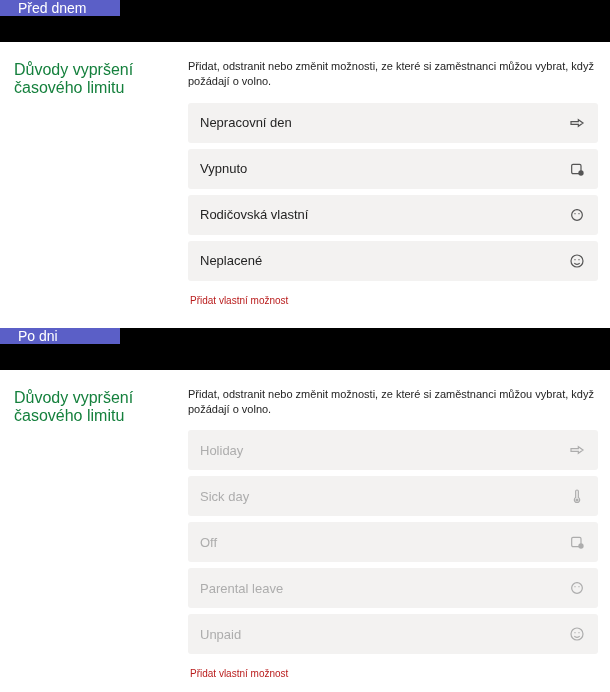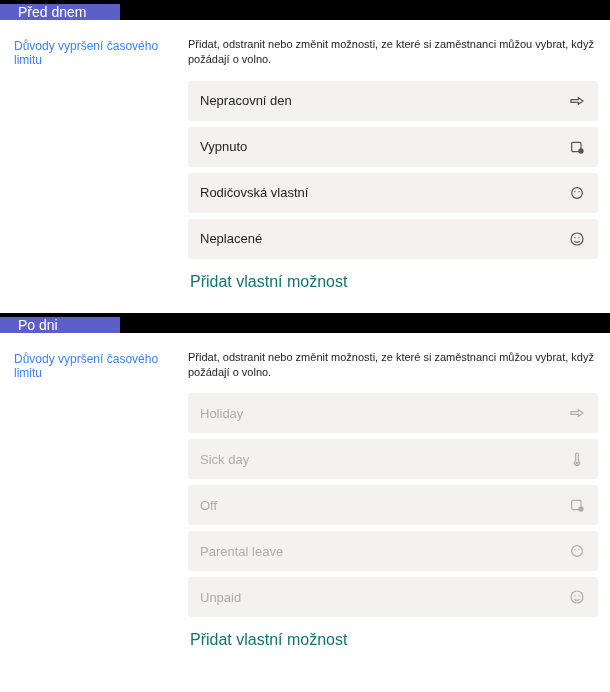--- a/index.html
+++ b/index.html
@@ -5,43 +5,43 @@
     * { margin: 0; padding: 0; box-sizing: border-box; }
     body {
       font-family: "Segoe UI", -apple-system, sans-serif;
       font-size: 13px;
       color: #242424;
       background: #fff;
       width: 610px;
     }
     .section-bar {
       background: #000;
-      height: 20px;
-      display: flex;
-      align-items: flex-end;
+      height: 42px;
+      display: flex;
+      align-items: flex-start;
     }
     .section-tab {
       background: #5b5fc7;
       color: #fff;
       padding: 0 18px;
       display: flex;
       align-items: center;
       font-size: 14px;
       min-width: 120px;
     }
     .panel {
       display: flex;
       padding: 17px 12px 22px 14px;
       gap: 12px;
     }
     .sidelabel {
       width: 162px;
       flex-shrink: 0;
-      font-size: 12px;
-      color: #3b82f6;
+      font-size: 16px;
+      color: #15803d;
       padding-top: 2px;
     }
     .main {
       flex: 1;
     }
     .desc {
       font-size: 11px;
       color: #242424;
       line-height: 1.35;
       margin-bottom: 14px;
@@ -67,22 +67,22 @@
     .opt-icon {
       width: 18px;
       height: 18px;
       color: #555;
       display: flex;
       align-items: center;
       justify-content: center;
     }
     .opt-icon svg { width: 16px; height: 16px; }
     .add-custom {
-      font-size: 16px;
-      color: #0f766e;
+      font-size: 10px;
+      color: #b91c1c;
       padding: 14px 2px 0 2px;
     }
   </style>
 </head>
 <body>
 
 <div class="section-bar">
   <div class="section-tab">
     <span>Před dnem</span>
   </div>

